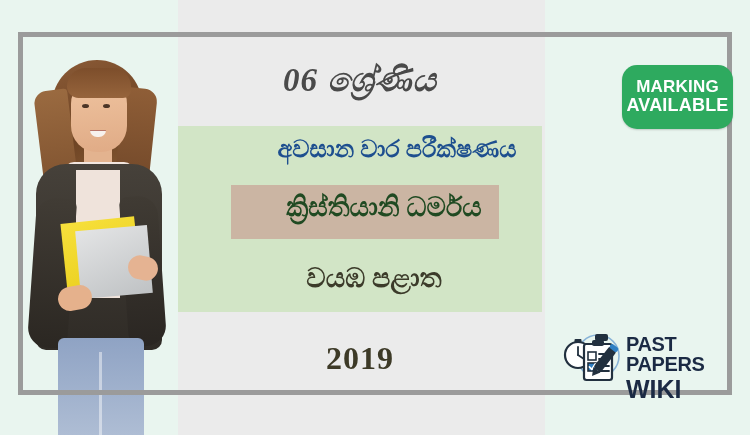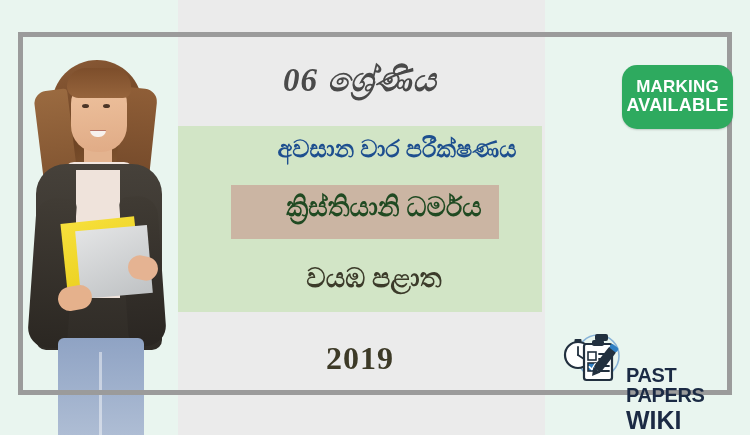--- a/index.html
+++ b/index.html
@@ -279,21 +279,20 @@
   }
   .logo-mark {
     position: absolute; left: 0; top: 0;
     width: 62px; height: 60px;
   }
   .logo-text {
     position: absolute; left: 64px; top: 6px;
     color: #1b2a44;
     font-weight: bold;
     line-height: 1;
-    margin-top: 31px;
   }
   .logo-text .lt1 { font-size: 20px; letter-spacing: -0.4px; }
   .logo-text .lt2 { font-size: 25px; letter-spacing: 0px; margin-top: 3px; }
 </style>
 </head>
 <body>
 
 <div id="poster">
 
   <div class="panel-left"></div>

